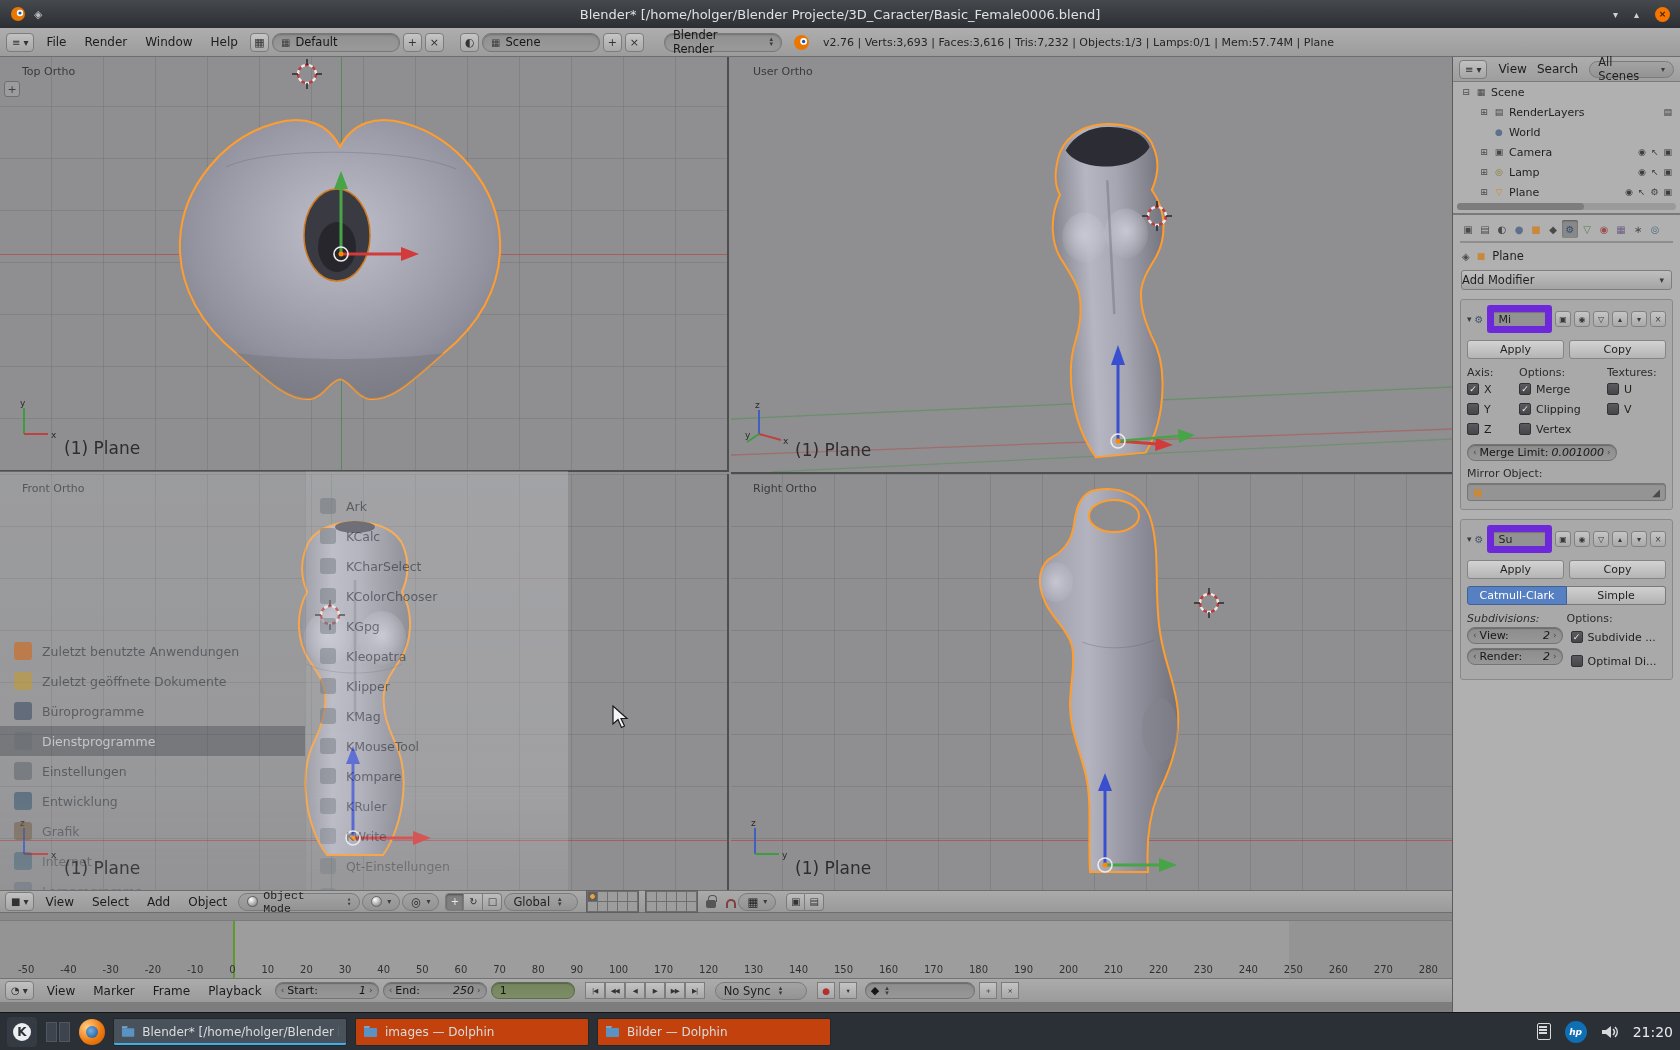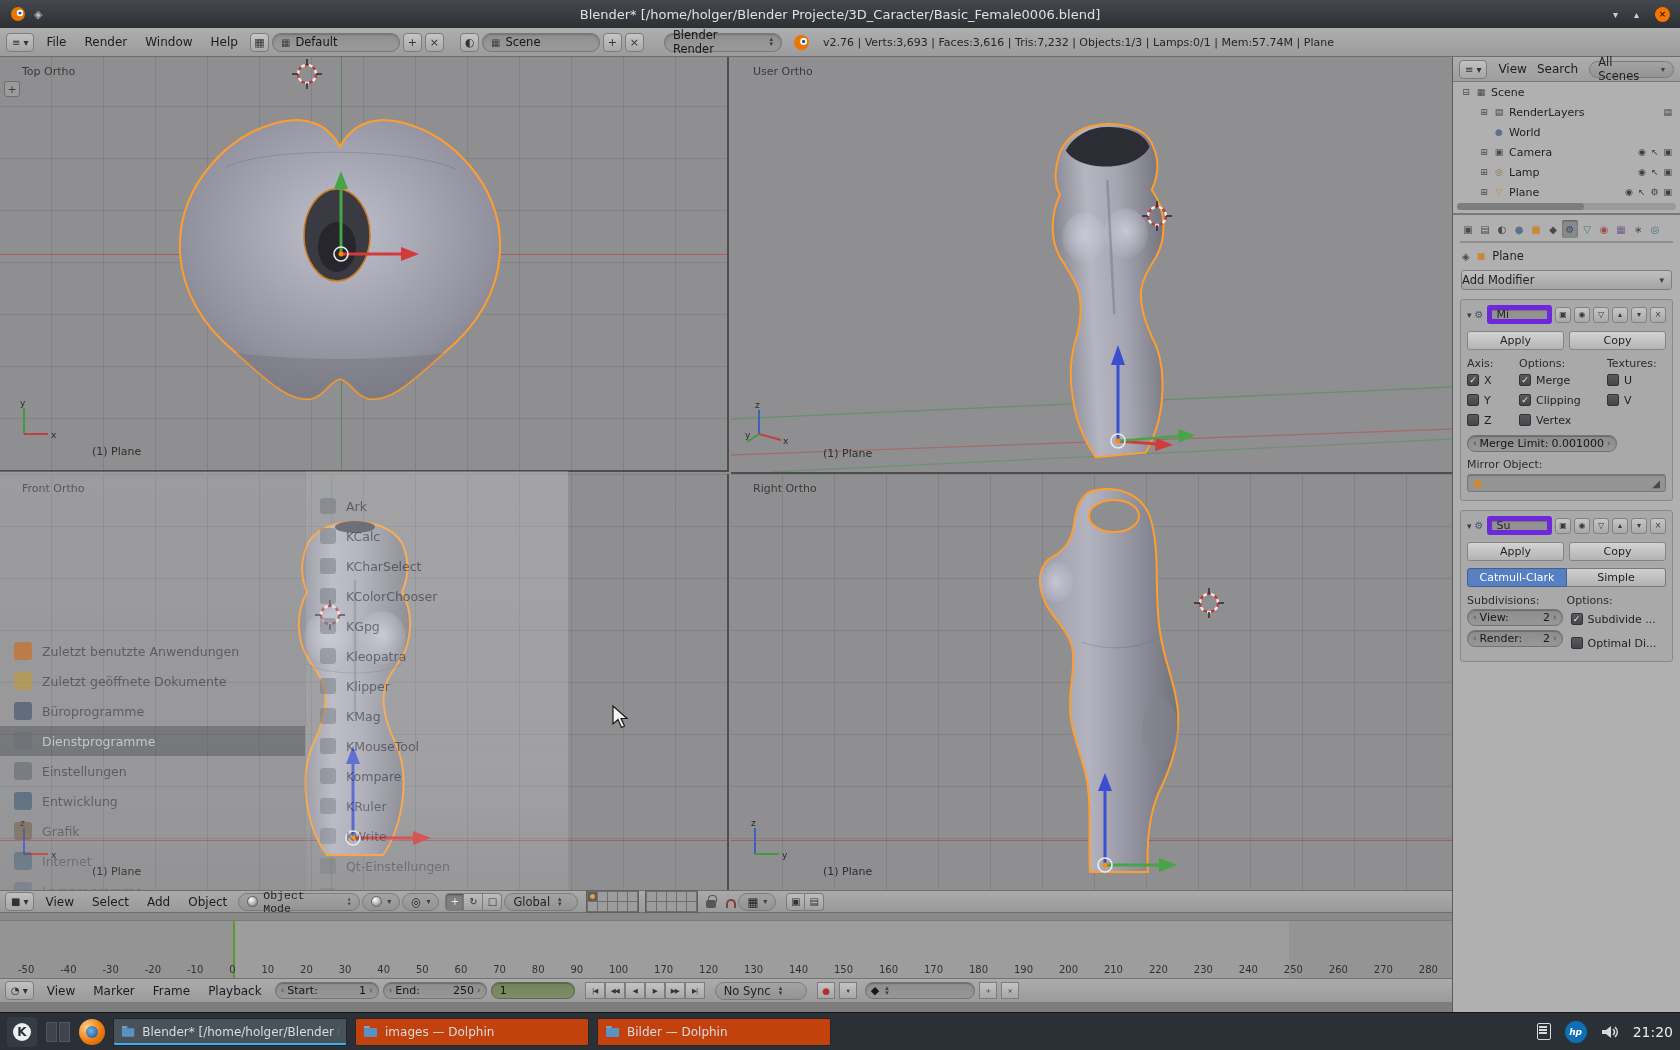--- a/index.html
+++ b/index.html
@@ -28,21 +28,21 @@
 
 
 .viewquad{position:absolute;left:0;top:57px;width:1452px;height:833px;background:#8f8f91;padding-left:16px;}
 .vp{position:absolute;overflow:hidden;background-color:#8f8f91;}
 .vp.grid{background-image:repeating-linear-gradient(0deg,transparent 0px,transparent 51px,rgba(0,0,0,.09) 51px,rgba(0,0,0,.09) 52px),repeating-linear-gradient(90deg,transparent 0px,transparent 51px,rgba(0,0,0,.09) 51px,rgba(0,0,0,.09) 52px);}
 .vp-top{left:0;top:0;width:729px;height:415px;border-right:2px solid #4e4e4e;border-bottom:2px solid #4e4e4e;}
 .vp-user{left:731px;top:0;right:0;height:417px;border-bottom:2px solid #4e4e4e;}
 .vp-front{left:0;top:417px;width:729px;bottom:0;border-right:2px solid #4e4e4e;}
 .vp-right{left:731px;top:417px;right:0;bottom:0;}
 .vp-label{position:absolute;left:22px;top:8px;font-size:11px;color:#3a3a3a;z-index:3;}
-.vp-obj{position:absolute;left:64px;bottom:12px;font-size:11px;color:#2d2d2d;z-index:3;margin-left:28px;}
+.vp-obj{position:absolute;left:64px;bottom:12px;font-size:17px;color:#2d2d2d;z-index:3;}
 .vp-plus{position:absolute;left:4px;top:24px;width:16px;height:16px;border:1px solid #6f6f6f;border-radius:3px;color:#3f3f3f;display:flex;align-items:center;justify-content:center;background:rgba(255,255,255,.12);font-size:11px;z-index:3;}
 .axv{position:absolute;top:0;bottom:0;width:1px;}
 .axh{position:absolute;left:0;right:0;height:1px;}
 .ax-green{background:rgba(55,130,55,.6);}
 .ax-red{background:rgba(180,60,60,.6);}
 .ax-faint{opacity:.5;}
 .gizmo{position:absolute;left:14px;bottom:26px;z-index:3;}
 
 
 .v3dh{position:absolute;left:0;top:890px;width:1452px;height:23px;background:linear-gradient(#aaaaaa,#9a9a9a);border-top:1px solid #6f6f6f;border-bottom:1px solid #6f6f6f;display:flex;align-items:center;gap:2px;padding:0 5px;font-size:11.5px;z-index:10;}
@@ -63,21 +63,21 @@
 
 
 .tl{position:absolute;left:0;top:913px;width:1452px;height:65px;background:#9d9d9d;z-index:9;}
 .tl-scroll{position:absolute;left:0;top:0;width:100%;height:8px;background:#898989;border-bottom:1px solid #7b7b7b;}
 .tl-shade{position:absolute;top:8px;bottom:0;background:rgba(0,0,0,.055);}
 .tl-line{position:absolute;left:233px;top:8px;bottom:0;width:2px;background:#5d9b29;}
 .tl-ticks{position:absolute;left:18px;right:14px;bottom:3px;display:flex;justify-content:space-between;font-size:10px;color:#313131;}
 .tlh{position:absolute;left:0;top:978px;width:1452px;height:24px;background:linear-gradient(#ababab,#9b9b9b);border-top:1px solid #737373;display:flex;align-items:center;gap:4px;padding:0 5px;font-size:11.5px;z-index:10;}
 .bstrip{position:absolute;left:0;top:1002px;width:100%;height:10px;background:#7d7d7d;z-index:9;}
 .numfield{height:17px;border-radius:8px;background:linear-gradient(#8d8d8d,#979797);border:1px solid #747474;box-shadow:inset 0 1px 1px rgba(0,0,0,.25);display:inline-flex;align-items:center;padding:0 5px;font-size:11px;gap:3px;color:#161616;}
-.numfield .val{margin-left:auto;}
+.numfield .val{margin-left:auto;font-style:italic;}
 .arr{color:#474747;font-size:9px;line-height:9px;}
 .ffield{width:84px;height:17px;border-radius:8px;border:1px solid #5d6b4e;background:linear-gradient(#74855e,#7d8e67);box-shadow:inset 0 1px 1px rgba(0,0,0,.25);display:inline-flex;align-items:center;padding:0 8px;font-size:11px;color:#14180f;}
 .tbt{width:20px;height:17px;background:linear-gradient(#c4c4c4,#a7a7a7);border:1px solid #7c7c7c;display:inline-flex;align-items:center;justify-content:center;font-size:6.5px;color:#333;letter-spacing:-1px;}
 .rec{color:#b02f2f;font-size:9px;}
 
 
 .rightpanel{position:absolute;left:1452px;top:57px;width:228px;bottom:38px;background:#b0b0b0;border-left:1px solid #5c5c5c;z-index:10;display:flex;flex-direction:column;}
 .outliner{height:158px;position:relative;border-bottom:2px solid #797979;}
 .oheader{height:25px;background:linear-gradient(#adadad,#9e9e9e);border-bottom:1px solid #7b7b7b;display:flex;align-items:center;gap:6px;padding:0 6px;font-size:11.5px;}
 .orow{display:flex;align-items:center;height:20px;font-size:11px;gap:4px;padding-left:8px;color:#1f1f1f;}
@@ -89,21 +89,21 @@
 .oscroll .handle{position:absolute;left:0;top:0;width:58%;height:100%;background:#7d7d7d;border-radius:4px;}
 .props{flex:1;position:relative;padding:4px 7px;overflow:hidden;}
 .ptabs{display:flex;gap:1px;padding:1px 0 3px 0;border-bottom:2px solid #8e8e8e;}
 .ptab{width:16px;height:18px;display:flex;align-items:center;justify-content:center;font-size:10px;border-radius:2px;}
 .ptab.active{background:#898989;box-shadow:inset 0 1px 2px rgba(0,0,0,.35);}
 .pcrumb{display:flex;align-items:center;gap:7px;padding:6px 2px 4px 2px;font-size:11.5px;}
 .addmod{margin:3px 1px 0 1px;height:20px;background:linear-gradient(#bfbfbf,#a4a4a4);border:1px solid #7e7e7e;border-radius:3px;display:flex;align-items:center;justify-content:flex-start;font-size:11.5px;position:relative;}
 .addmod .caret{position:absolute;right:7px;font-size:9px;color:#3c3c3c;}
 .modpanel{background:#a9a9a9;border:1px solid #898989;border-radius:3px;margin-top:9px;padding:5px 6px 8px 6px;}
 .mhead{display:flex;align-items:center;gap:3px;}
-.namefield{flex:1;height:19px;background:#929292;border:5px solid #6d28d9;border-radius:3px;padding:0 5px;font-size:11px;display:flex;align-items:center;box-shadow:inset 0 1px 1px rgba(0,0,0,.2);}
+.namefield{flex:1;height:28px;background:#929292;border:7px solid #6d28d9;border-radius:3px;padding:0 5px;font-size:11px;display:flex;align-items:center;box-shadow:inset 0 1px 1px rgba(0,0,0,.2);}
 .mini{width:16px;height:16px;background:linear-gradient(#c6c6c6,#a9a9a9);border:1px solid #828282;border-radius:3px;display:inline-flex;align-items:center;justify-content:center;font-size:8px;color:#3a3a3a;flex:none;}
 .btnrow{display:flex;gap:5px;margin-top:7px;}
 .pbtn{flex:1;height:19px;background:linear-gradient(#d3d3d3,#b4b4b4);border:1px solid #858585;border-radius:3px;display:flex;align-items:center;justify-content:center;font-size:11px;}
 .lblrow{display:flex;font-size:11px;margin-top:7px;color:#2c2c2c;}
 .cols{display:flex;}
 .col-a{width:52px;}
 .col-b{width:88px;}
 .col-c{flex:1;}
 .chkrow{display:flex;align-items:center;gap:5px;height:20px;font-size:11px;}
 .chk{width:12px;height:12px;background:linear-gradient(#5b5b5f,#46464a);border:1px solid #323236;border-radius:2px;display:inline-flex;align-items:center;justify-content:center;color:#ececec;font-size:9px;flex:none;}
@@ -822,21 +822,21 @@
         </div>
         <div class="btnrow">
           <span class="pbtn">Apply</span>
           <span class="pbtn">Copy</span>
         </div>
         <div class="segrow">
           <span class="seg left active">Catmull-Clark</span>
           <span class="seg right">Simple</span>
         </div>
         <div class="lblrow">
-          <span style="width:50%;">Subdivisions:</span>
+          <span style="width:50%;font-style:italic;">Subdivisions:</span>
           <span>Options:</span>
         </div>
         <div class="ssgrid">
           <div class="sscol">
             <div class="numfield">
                 <span class="arr">‹</span>
                 <span>View:</span>
                 <span class="val">2</span>
                 <span class="arr">›</span>
               </div>

